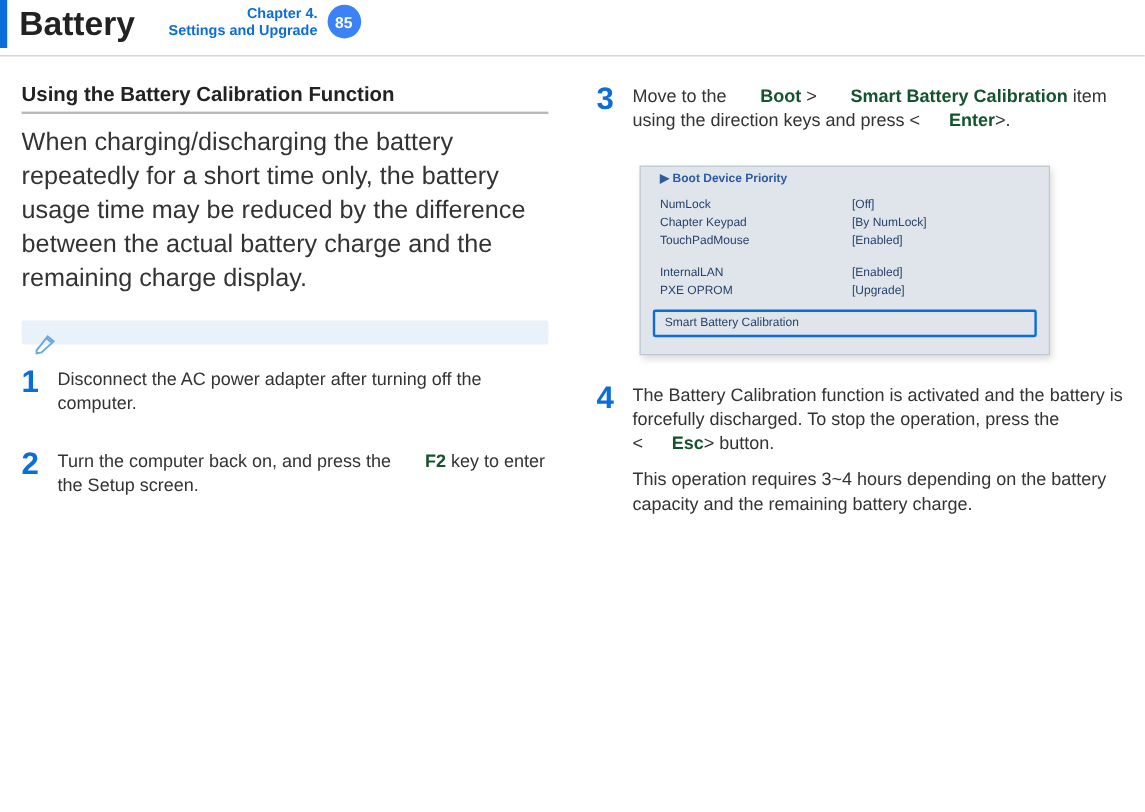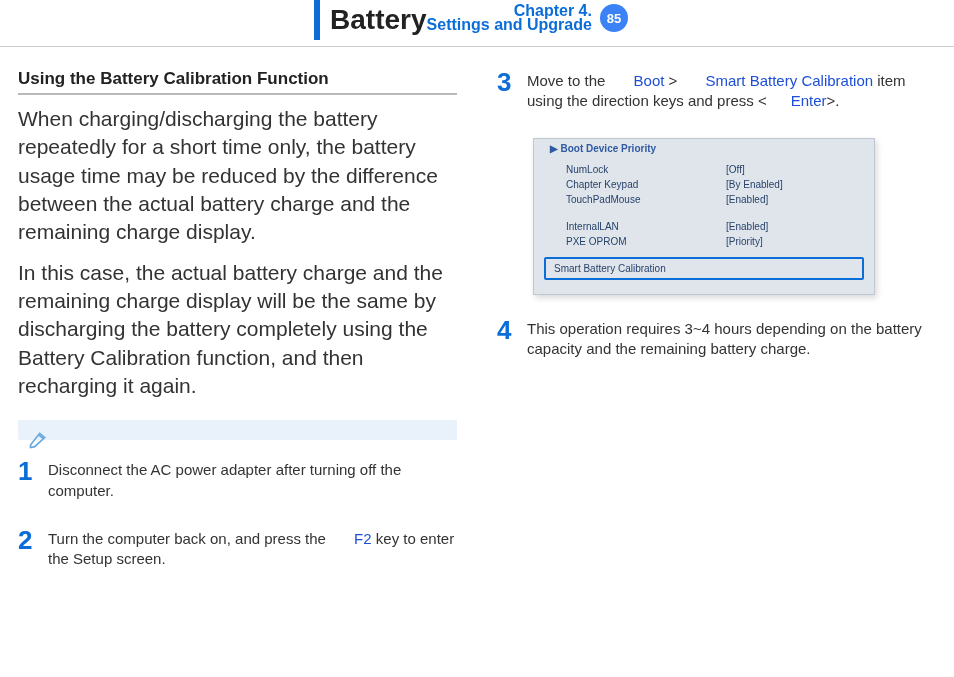--- a/index.html
+++ b/index.html
@@ -9,24 +9,25 @@
     height: 677px;
     font-family: "Segoe UI", "Myriad Pro", Arial, sans-serif;
     color: #333;
     background: #fff;
     position: relative;
     overflow: hidden;
   }
   .header {
     display: flex;
     align-items: flex-start;
-    justify-content: center;
+    justify-content: flex-start;
     border-bottom: 1px solid #ccc;
     padding: 0 0 0 0;
     height: 46px;
+    gap: 28px;
   }
   .title-wrap {
     display: flex;
     align-items: stretch;
   }
   .blue-bar {
     width: 6px;
     background: #0b6dd8;
     margin-right: 10px;
   }
@@ -37,21 +38,21 @@
     line-height: 40px;
   }
   .chapter {
     display: flex;
     align-items: center;
     padding-top: 4px;
   }
   .chap-text {
     text-align: right;
     color: #0b6dd8;
-    font-size: 16px;
+    font-size: 12px;
     font-weight: 700;
     line-height: 14px;
     margin-right: 8px;
   }
   .page-badge {
     width: 28px;
     height: 28px;
     border-radius: 50%;
     background: #3b82f6;
     color: #fff;
@@ -136,34 +137,33 @@
   .bios-header {
     color: #2e5aa0;
     font-weight: 700;
     padding: 0 16px 6px 16px;
   }
   .bios-row-group { padding: 2px 16px; }
   .bios-row {
     display: flex;
     justify-content: flex-start;
     line-height: 15px;
-    margin-left: 16px;
   }
   .bios-label { width: 160px; }
   .bios-val { }
   .bios-spacer { height: 8px; }
   .bios-highlight {
     margin: 6px 10px 0 10px;
     border: 2px solid #0b6dd8;
     border-radius: 2px;
     padding: 4px 8px;
     color: #27426b;
     font-size: 10px;
   }
-  b { font-weight: 400; color: #1d4ed8; padding-left: 24px; }
+  b { font-weight: 700; color: #14532d; padding-left: 24px; }
 </style>
 </head>
 <body>
 
 <div class="header">
   <div class="title-wrap">
     <div class="blue-bar"></div>
     <div class="page-title">Battery</div>
   </div>
   <div class="chapter">
@@ -173,21 +173,20 @@
     </div>
     <div class="page-badge">85</div>
   </div>
 </div>
 
 <div class="columns">
 
   <div class="col">
     <div class="section-heading">Using the Battery Calibration Function</div>
     <p class="body-text">When charging/discharging the battery repeatedly for a short time only, the battery usage time may be reduced by the difference between the actual battery charge and the remaining charge display.</p>
-    <p class="body-text">In this case, the actual battery charge and the remaining charge display will be the same by discharging the battery completely using the Battery Calibration function, and then recharging it again.</p>
 
     <div class="note-box">
       <span class="note-icon">
         <svg viewBox="0 0 24 24" width="20" height="20" fill="none" stroke="currentColor" stroke-width="2">
           <path d="M3 18 L14 4 L20 9 L8 20 L3 21 Z"></path>
           <path d="M13 6 L18 10"></path>
         </svg>
       </span>
     </div>
 
@@ -217,42 +216,43 @@
 
     <div class="bios-box">
       <div class="bios-header">▶ Boot Device Priority</div>
       <div class="bios-row-group">
           <div class="bios-row">
             <span class="bios-label">NumLock</span>
             <span class="bios-val">[Off]</span>
           </div>
           <div class="bios-row">
             <span class="bios-label">Chapter Keypad</span>
-            <span class="bios-val">[By Enabled]</span>
+            <span class="bios-val">[By NumLock]</span>
           </div>
           <div class="bios-row">
             <span class="bios-label">TouchPadMouse</span>
             <span class="bios-val">[Enabled]</span>
           </div>
         </div>
       <div class="bios-spacer"></div>
       <div class="bios-row-group">
           <div class="bios-row">
             <span class="bios-label">InternalLAN</span>
             <span class="bios-val">[Enabled]</span>
           </div>
           <div class="bios-row">
             <span class="bios-label">PXE OPROM</span>
-            <span class="bios-val">[Priority]</span>
+            <span class="bios-val">[Upgrade]</span>
           </div>
         </div>
       <div class="bios-highlight">Smart Battery Calibration</div>
     </div>
 
     <div class="step">
       <div class="step-num">4</div>
       <div class="step-body">
+        <p><span>The Battery Calibration function is activated and the battery is forcefully discharged. To stop the operation, press the &lt;</span><b>Esc</b><span>&gt; button.</span></p>
         <p>This operation requires 3~4 hours depending on the battery capacity and the remaining battery charge.</p>
       </div>
     </div>
 
   </div>
 </div>
 
 </body></html>

